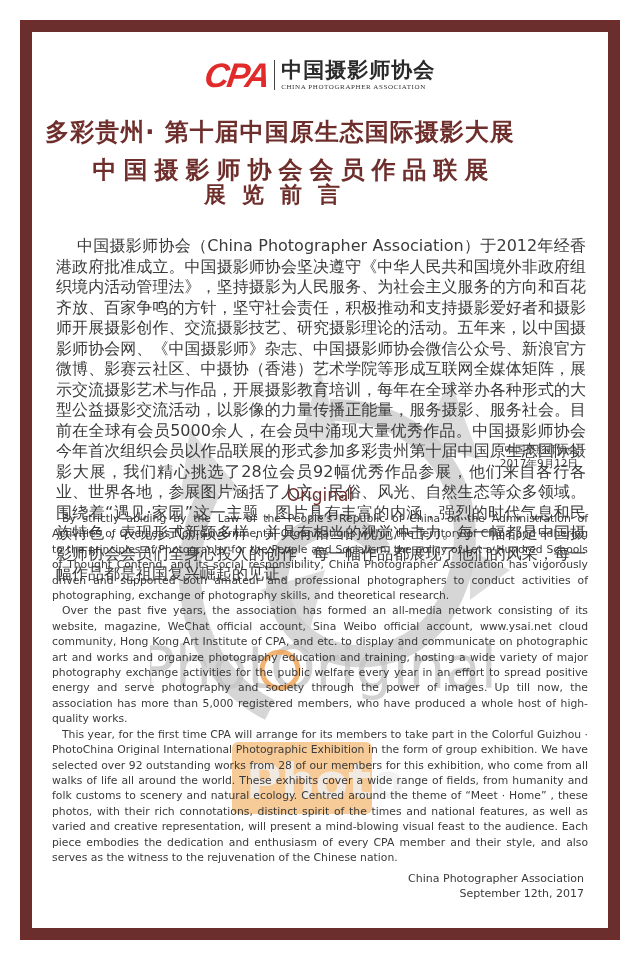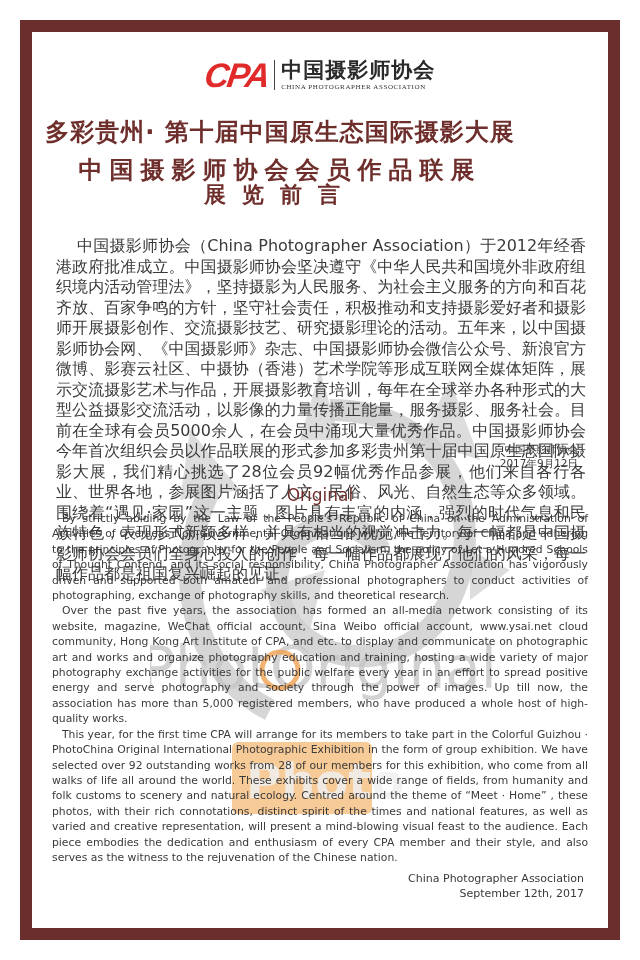--- a/index.html
+++ b/index.html
@@ -27,21 +27,21 @@
   .logo-sep { width: 1px; height: 30px; background: #444; margin-right: 6px; }
   .logo-text { display: flex; flex-direction: column; }
   .logo-cn { font-size: 21px; font-weight: bold; color: #2a2a2a; letter-spacing: 1px; line-height: 22px; font-family: "DejaVu Serif", serif; }
   .logo-en { font-size: 7px; color: #333; letter-spacing: 0.6px; font-family: "Liberation Serif", serif; margin-top: 2px; }
 
   .title-cn {
     position: absolute; left: 0; width: 560px; text-align: center; color: #6e2f2c; font-weight: bold;
     font-family: "DejaVu Sans", sans-serif;
   }
   .t1 { top: 116px; font-size: 24px; letter-spacing: 1px; }
-  .t2 { top: 154px; font-size: 24px; letter-spacing: 7px; }
+  .t2 { top: 154px; font-size: 24px; letter-spacing: 7px; padding-left: 14px; }
   .t3 { top: 180px; font-size: 22px; letter-spacing: 16px; }
 
   .cn-body {
     position: absolute; left: 56px; top: 236px; width: 530px; font-size: 16px; line-height: 20.5px;
     color: #3a3a3a; text-align: justify; text-indent: 21px;
   }
   .cn-sign {
     position: absolute; right: 62px; top: 442px; text-align: right; font-size: 10.5px; line-height: 14px; color: #3a3a3a;
   }
   .en-title {

